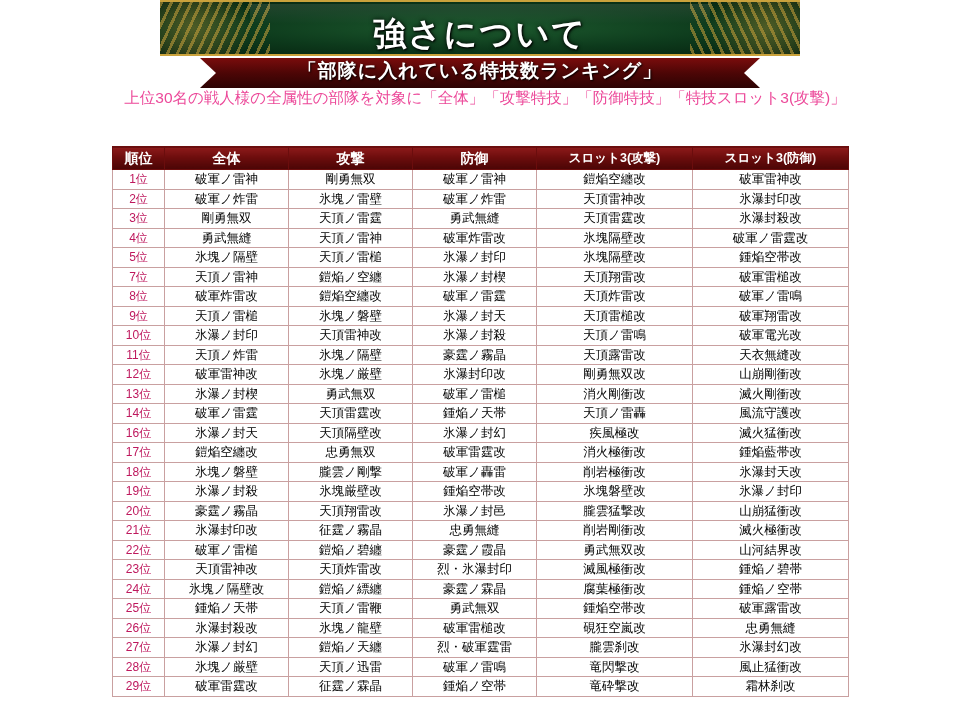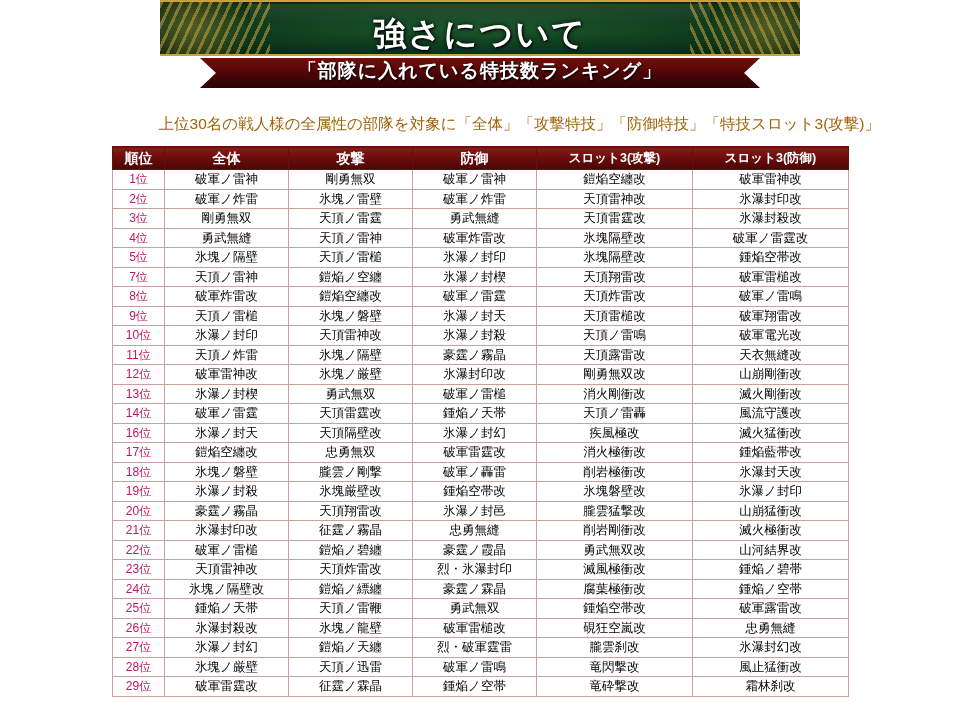--- a/index.html
+++ b/index.html
@@ -56,22 +56,22 @@
   }
   .arrow-l{left:0;border-top:15px solid transparent;border-bottom:15px solid transparent;border-left:16px solid #ffffff;}
   .arrow-r{right:0;border-top:15px solid transparent;border-bottom:15px solid transparent;border-right:16px solid #ffffff;}
   .subbanner-title{
     font-size:19px;font-weight:bold;color:#ffffff;letter-spacing:1px;
     text-shadow:1px 1px 2px #000;
   }
 
   
   .intro{
-    position:absolute;left:90px;top:112px;width:790px;
-    font-size:15.5px;color:#a16207;line-height:1.55;text-align:right;
+    position:absolute;left:90px;top:86px;width:790px;
+    font-size:15.5px;color:#ec4899;line-height:1.55;text-align:center;
   }
   .intro div{white-space:nowrap;}
   .intro .l2{padding-left:14px;}
 
   
   .table-wrap{
     position:absolute;left:112px;top:146px;width:736px;
   }
   table{
     border-collapse:collapse;width:736px;

